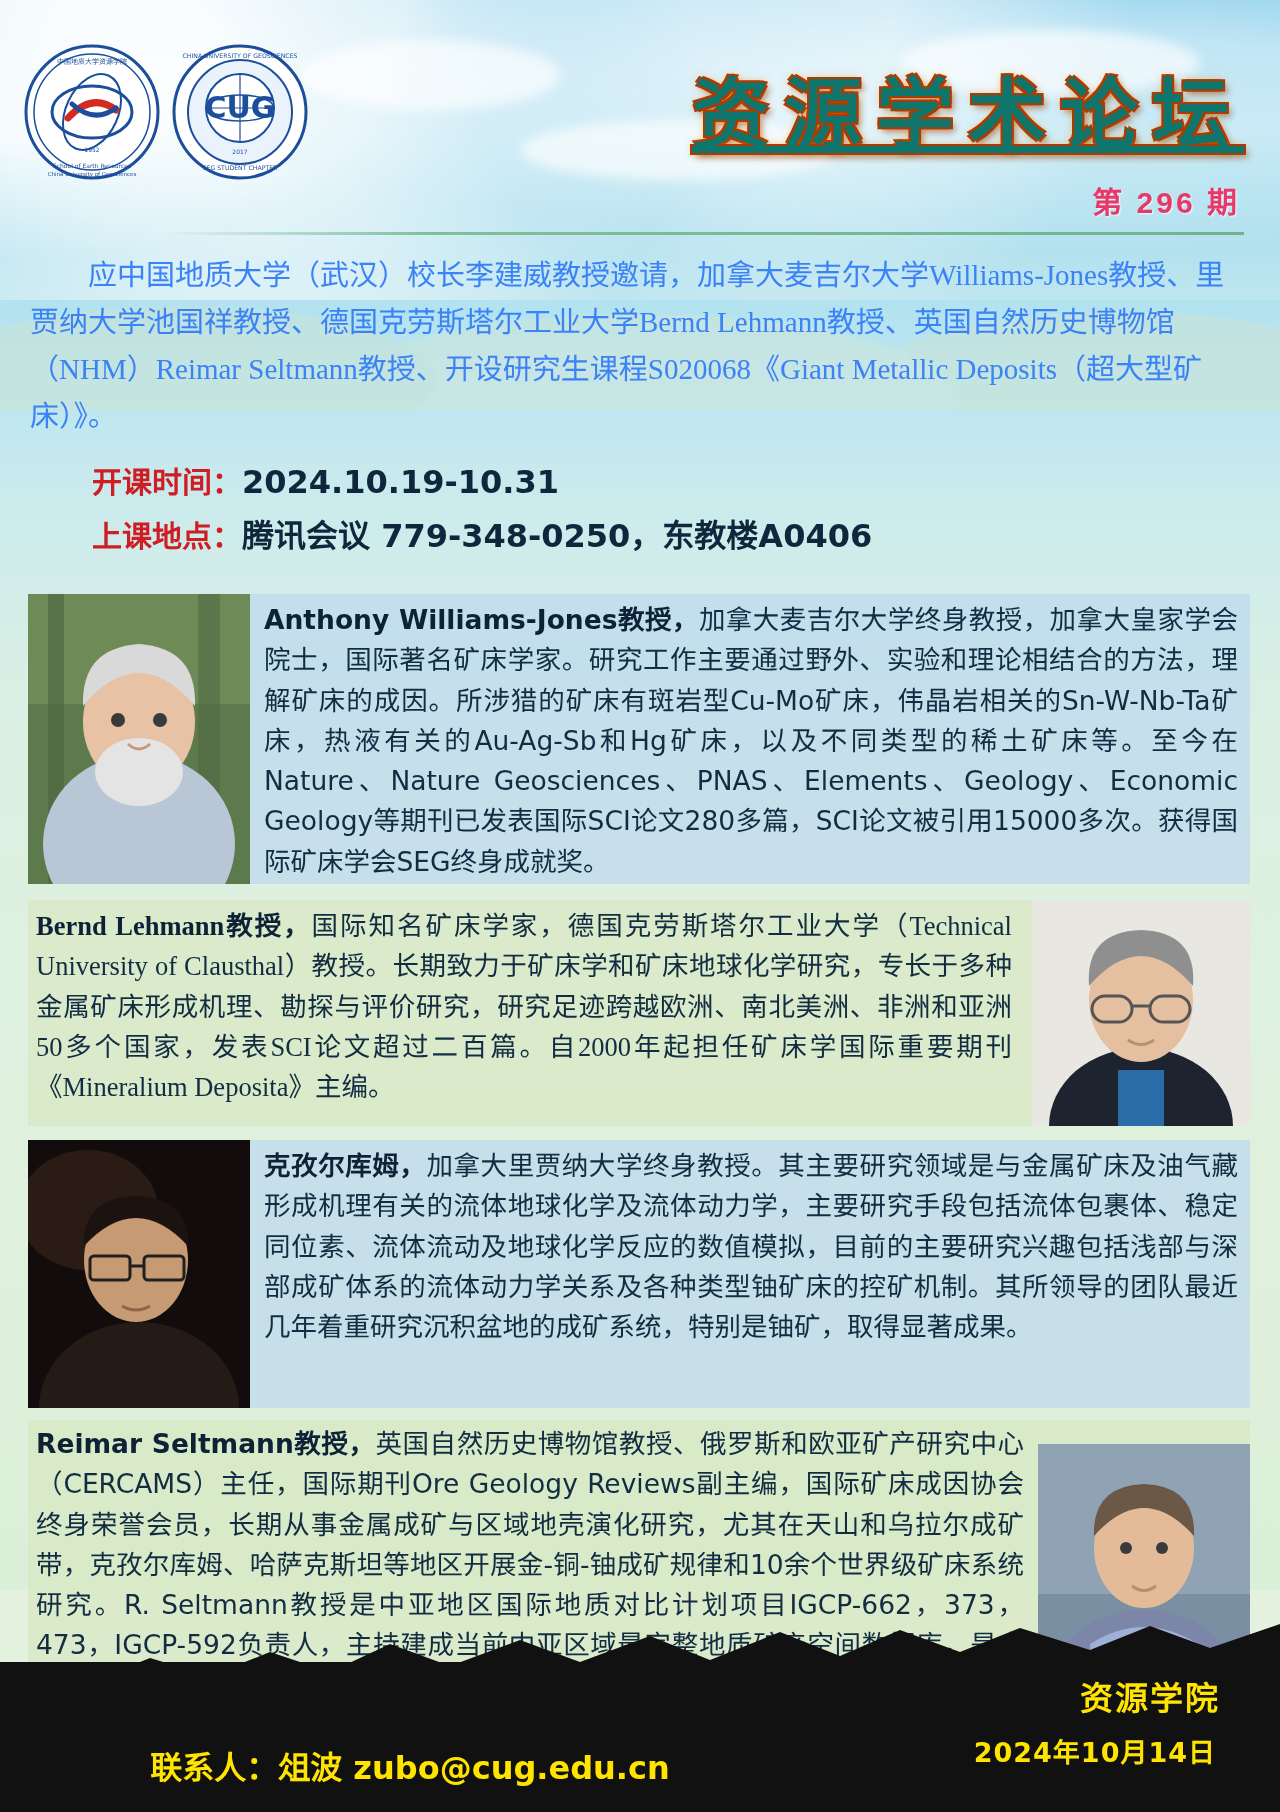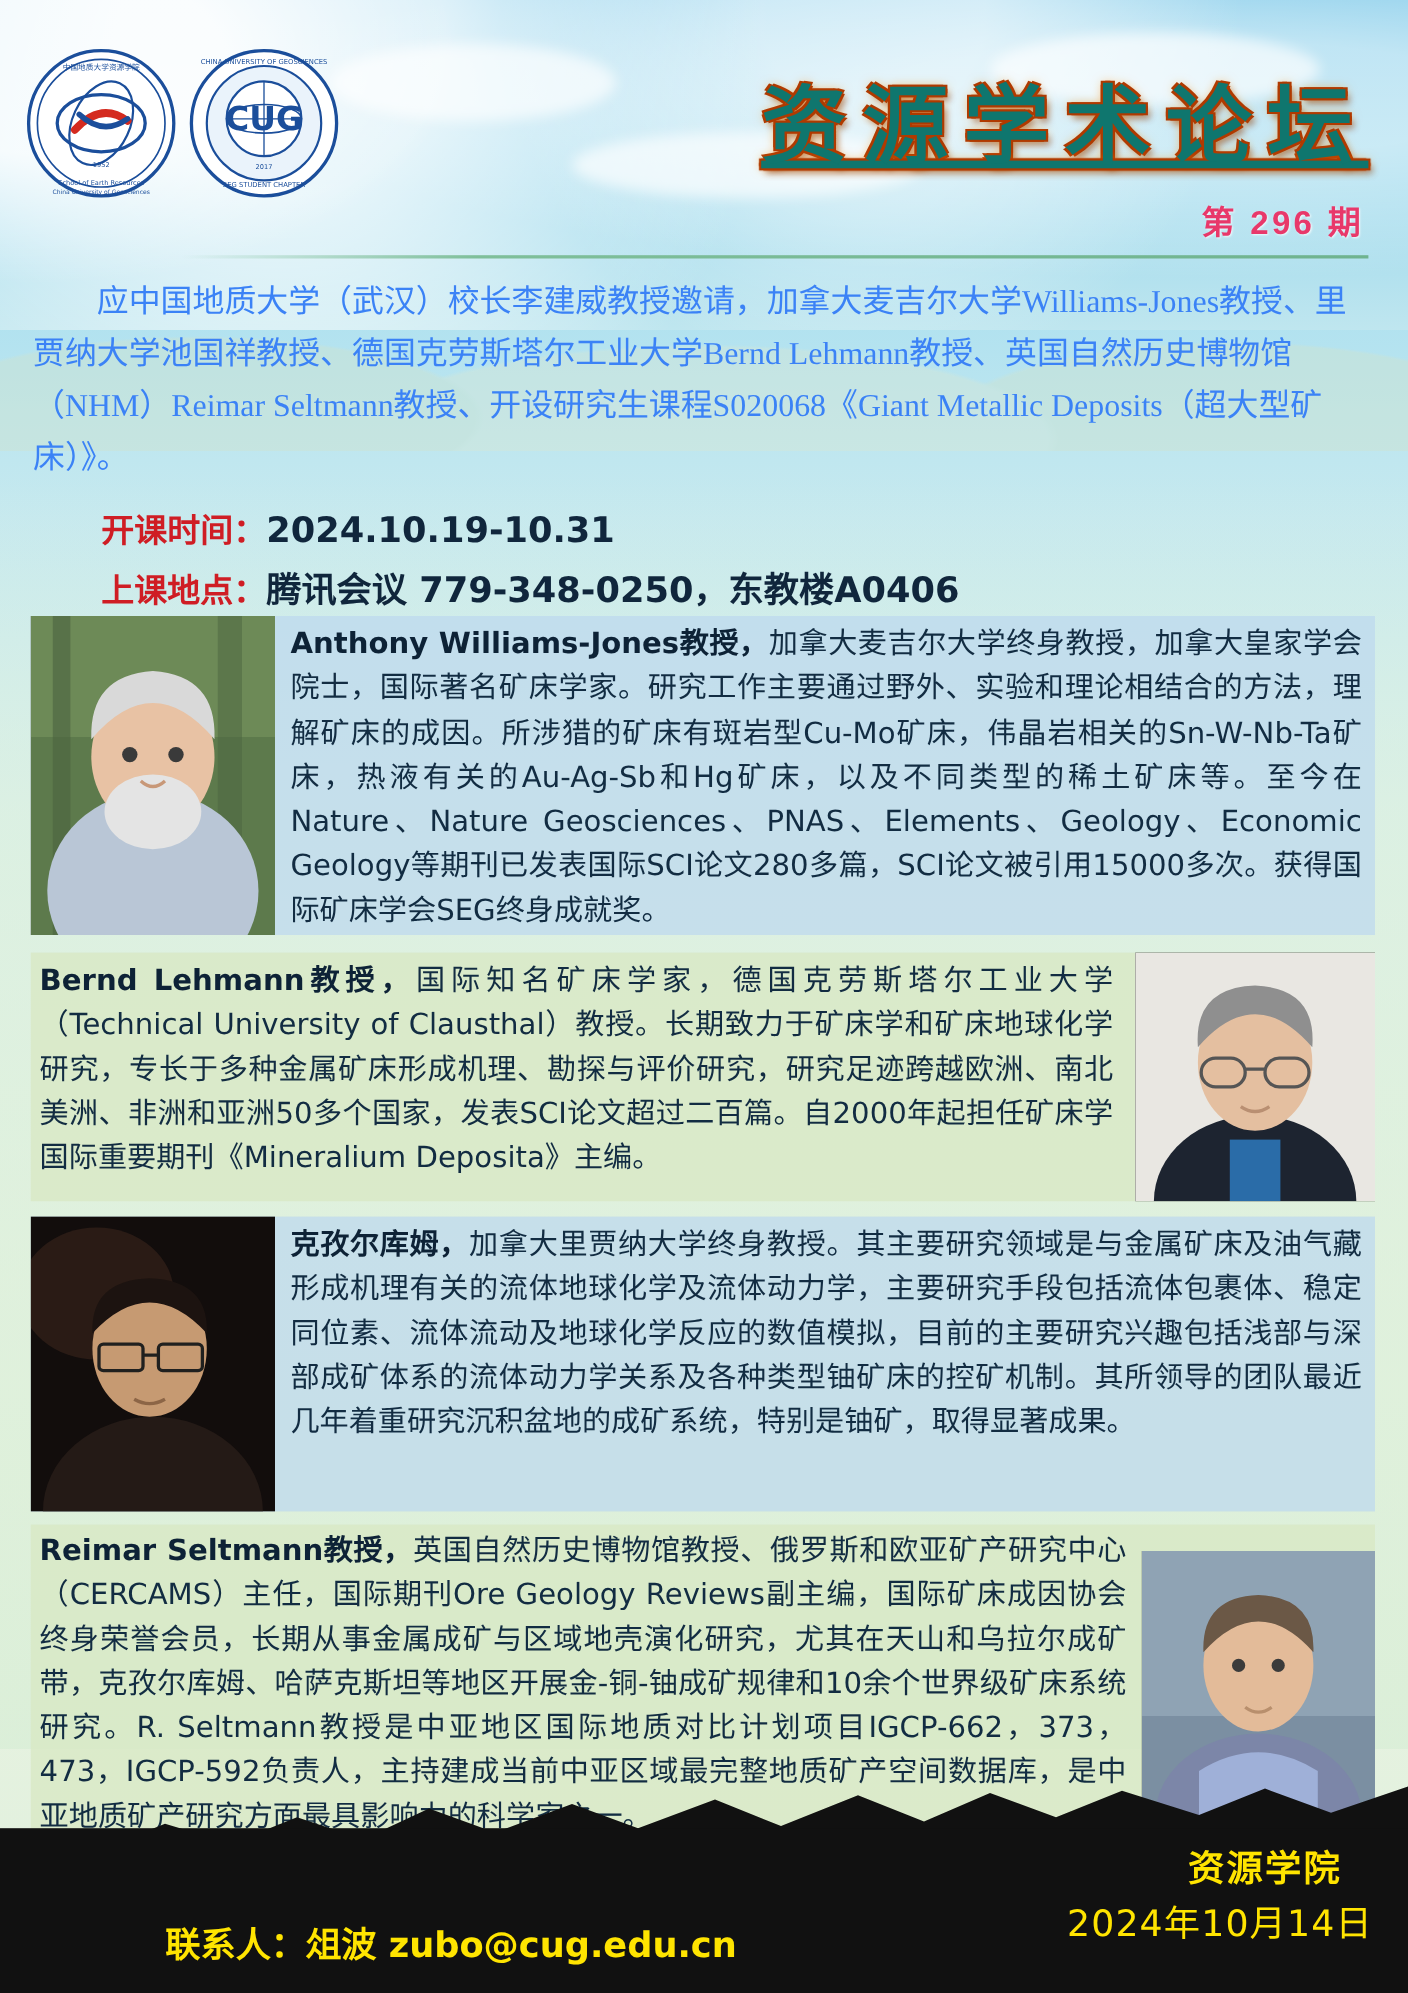--- a/index.html
+++ b/index.html
@@ -64,37 +64,37 @@
   }
   .info-line{
     position:absolute;left:92px;z-index:6;font-size:30px;font-weight:bold;
     font-family:"DejaVu Sans","Liberation Sans",sans-serif;white-space:nowrap;
   }
   .info-label{color:#cf1d24;}
   .info-value{color:#10263c;font-size:32px;}
   #line-time{top:458px;}
   #line-place{top:510px;}
   
-  .speaker{position:absolute;z-index:6;display:flex;}
+  .speaker{position:absolute;z-index:6;display:flex;margin-top:34px;}
   .sp-text{
     font-size:26.5px;line-height:1.52;color:#122c42;
     font-family:"DejaVu Sans","Liberation Sans",sans-serif;
     text-align:justify;
   }
   .sp-name{font-weight:bold;color:#0d2236;}
   .photo{background:#555;overflow:hidden;position:relative;flex:none;}
   .photo .ph-inner{width:100%;height:100%;}
 
   #sp1{left:28px;top:560px;width:1222px;height:290px;background:rgba(188,216,238,.72);}
   #sp1 .photo{width:222px;height:290px;}
   #sp1 .sp-text{padding:6px 12px 0 14px;}
 
   #sp2{left:28px;top:866px;width:1222px;height:226px;background:rgba(216,233,196,.8);}
   #sp2 .photo{width:218px;height:226px;}
-  #sp2 .sp-text{padding:6px 20px 0 8px;}
+  #sp2 .sp-text{padding:6px 20px 0 8px;font-family:Liberation Serif, serif;}
 
   #sp3{left:28px;top:1106px;width:1222px;height:268px;background:rgba(188,216,238,.72);}
   #sp3 .photo{width:222px;height:268px;}
   #sp3 .sp-text{padding:6px 12px 0 14px;}
 
   #sp4{left:28px;top:1386px;width:1222px;height:290px;background:rgba(216,233,196,.8);}
   #sp4 .photo{width:212px;height:242px;margin-top:24px;}
   #sp4 .sp-text{padding:4px 14px 0 8px;}
 
   
@@ -108,21 +108,21 @@
   .contact{
     position:absolute;left:0;bottom:24px;width:820px;text-align:center;z-index:9;
     color:#ffe400;font-size:32px;font-weight:bold;
     font-family:"DejaVu Sans","Liberation Sans",sans-serif;
   }
   .org{
     position:absolute;right:60px;bottom:92px;z-index:9;color:#ffe400;font-size:33px;font-weight:bold;
     font-family:"DejaVu Sans","Liberation Sans",sans-serif;letter-spacing:2px;
   }
   .date{
-    position:absolute;right:32px;bottom:42px;z-index:9;color:#ffe400;font-size:33px;font-weight:normal;
+    position:absolute;right:64px;bottom:42px;z-index:9;color:#ffe400;font-size:27px;font-weight:bold;
     font-family:"DejaVu Sans","Liberation Sans",sans-serif;letter-spacing:1px;
   }
 </style>
 </head>
 <body>
 
 <div class="sky"></div>
 <div class="leftglow"></div>
 <div class="cloud" style="left:300px;top:40px;width:260px;height:70px;"></div>
 <div class="cloud" style="left:520px;top:120px;width:320px;height:60px;"></div>

